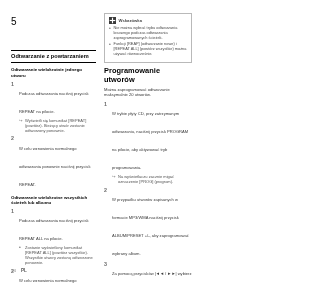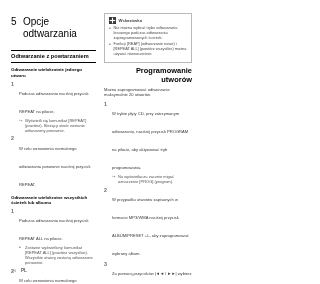--- a/index.html
+++ b/index.html
@@ -65,21 +65,20 @@
     padding: 2.2px 0 2.2px 0;
     margin: 0 0 4px 0;
     letter-spacing: 0.05px;
   }
   .h2.no-rule {
     border: none;
     padding: 0;
     font-size: 7.4px;
     line-height: 9px;
     margin-bottom: 3px;
-    text-align: right;
   }
   .h3 {
     font-size: 4.4px;
     font-weight: 700;
     line-height: 5.4px;
     color: #000;
     margin: 0 0 2.5px 0;
   }
   .intro {
     font-size: 4.1px;
@@ -213,21 +212,20 @@
     color: #5a5a5a;
   }
 </style>
 </head>
 <body>
 
 <div class="page">
 
   <div class="chapter">
     <div class="chapter-num">5</div>
-    <div class="chapter-title">Opcje odtwarzania</div>
   </div>
 
   <div class="col col-left">
 
     <div class="h2">Odtwarzanie z powtarzaniem</div>
 
     <div class="h3">Odtwarzanie wielokrotnie jednego utworu</div>
     <ol class="steps">
       <li>
         <span class="step-num">1</span>

